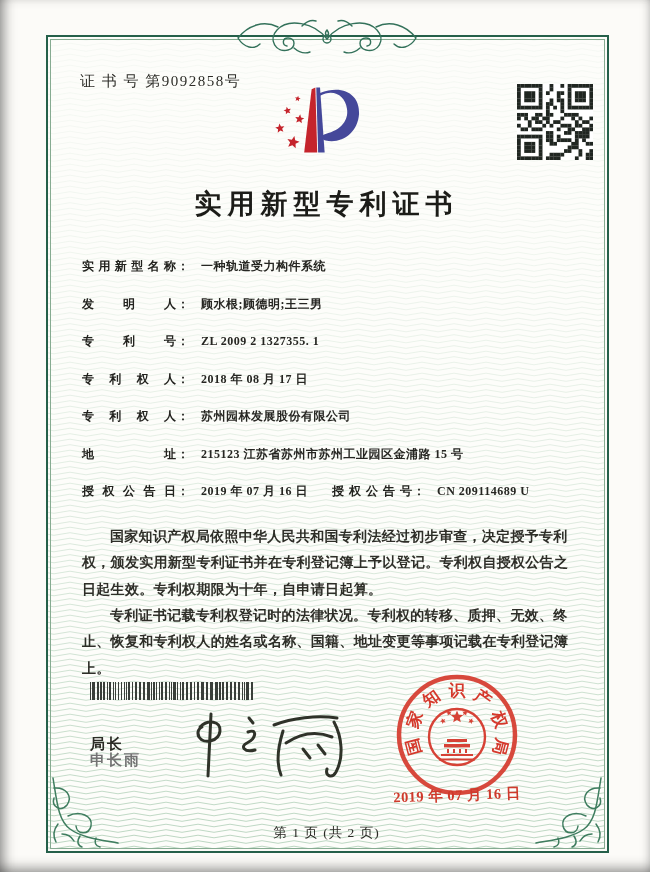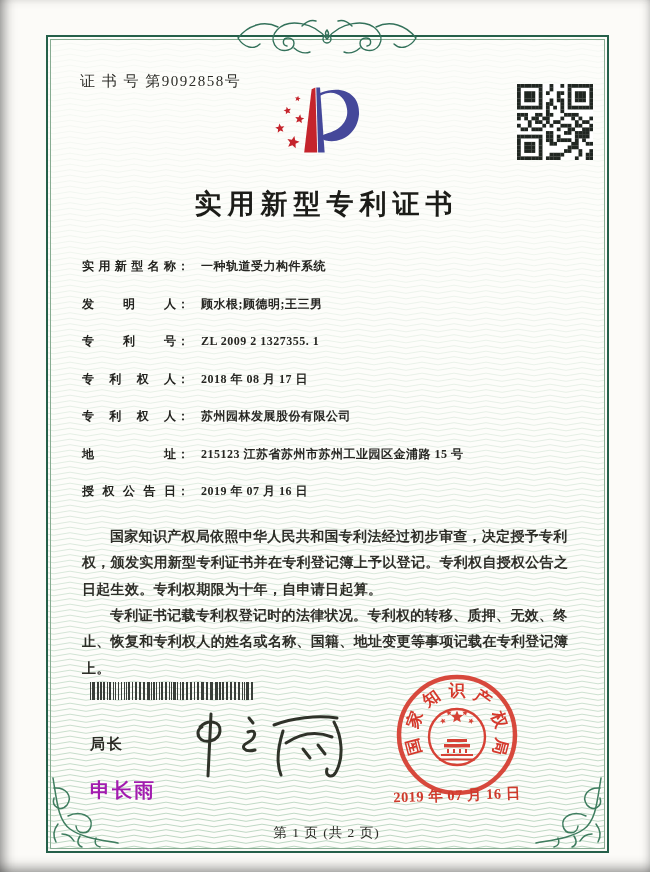--- a/index.html
+++ b/index.html
@@ -24,21 +24,21 @@
   .lab{display:inline-block;width:94px;text-align-last:justify;text-align:justify;
     font-weight:700;color:#22221e;}
   .colon{font-weight:700;margin-left:1px;}
   .val{margin-left:9px;font-weight:600;letter-spacing:0.5px;}
   .pair2{position:absolute;left:250px;top:0;}
   .paras{position:absolute;left:82px;top:524px;width:496px;font-size:14px;line-height:1.88;
     color:#2e2e28;letter-spacing:0.3px;}
   .paras p{margin:0;text-indent:2em;font-weight:700;}
   .barcode{position:absolute;left:90px;top:682px;}
   .signer-title{position:absolute;left:90px;top:729px;font-size:15px;font-weight:700;letter-spacing:2px;color:#2c2c26;margin-top:6px;}
-  .signer-name{position:absolute;left:90px;top:777px;font-size:20px;font-weight:700;letter-spacing:2px;color:#a21caf;}
+  .signer-name{position:absolute;left:90px;top:751px;font-size:15px;font-weight:700;letter-spacing:2px;color:#737373;}
   .signature{position:absolute;left:186px;top:702px;}
   .seal{position:absolute;left:391px;top:671px;z-index:5;}
   .seal-date{position:absolute;left:389px;top:786px;width:136px;text-align:center;color:#cf3a2c;
     font-size:14.5px;font-weight:700;letter-spacing:0.5px;transform:rotate(-2deg);z-index:5;}
   .footer{position:absolute;left:46px;top:824px;width:561px;text-align:center;font-size:13.5px;
     letter-spacing:1px;color:#2b2b26;}
   .ornament-top{position:absolute;left:232px;top:12px;z-index:4;}
   .flourish{position:absolute;z-index:4;}
   .flourish.bl{left:48px;top:776px;}
   .flourish.br{right:44px;top:776px;transform:scaleX(-1);}
@@ -497,20 +497,24 @@
         <span class="lab">专利权人</span><span class="colon">：</span>
         <span class="val">苏州园林发展股份有限公司</span>
       </div>
       <div class="row" style="top:446px">
         <span class="lab">地址</span><span class="colon">：</span>
         <span class="val">215123 江苏省苏州市苏州工业园区金浦路 15 号</span>
       </div>
       <div class="row" style="top:483px">
         <span class="lab">授权公告日</span><span class="colon">：</span>
         <span class="val">2019 年 07 月 16 日</span>
+        <span class="pair2">
+          <span class="lab" style="width:80px">授权公告号</span><span class="colon">：</span>
+          <span class="val">CN 209114689 U</span>
+        </span>
       </div>
     </div>
 
     <div class="paras">
       <p>国家知识产权局依照中华人民共和国专利法经过初步审查，决定授予专利权，颁发实用新型专利证书并在专利登记簿上予以登记。专利权自授权公告之日起生效。专利权期限为十年，自申请日起算。</p>
       <p>专利证书记载专利权登记时的法律状况。专利权的转移、质押、无效、终止、恢复和专利权人的姓名或名称、国籍、地址变更等事项记载在专利登记簿上。</p>
     </div>
 
     <svg class="barcode" id="barcode" width="165" height="18">
         <rect x="0" y="0" width="1" height="18" fill="#3a3f3a"></rect>

